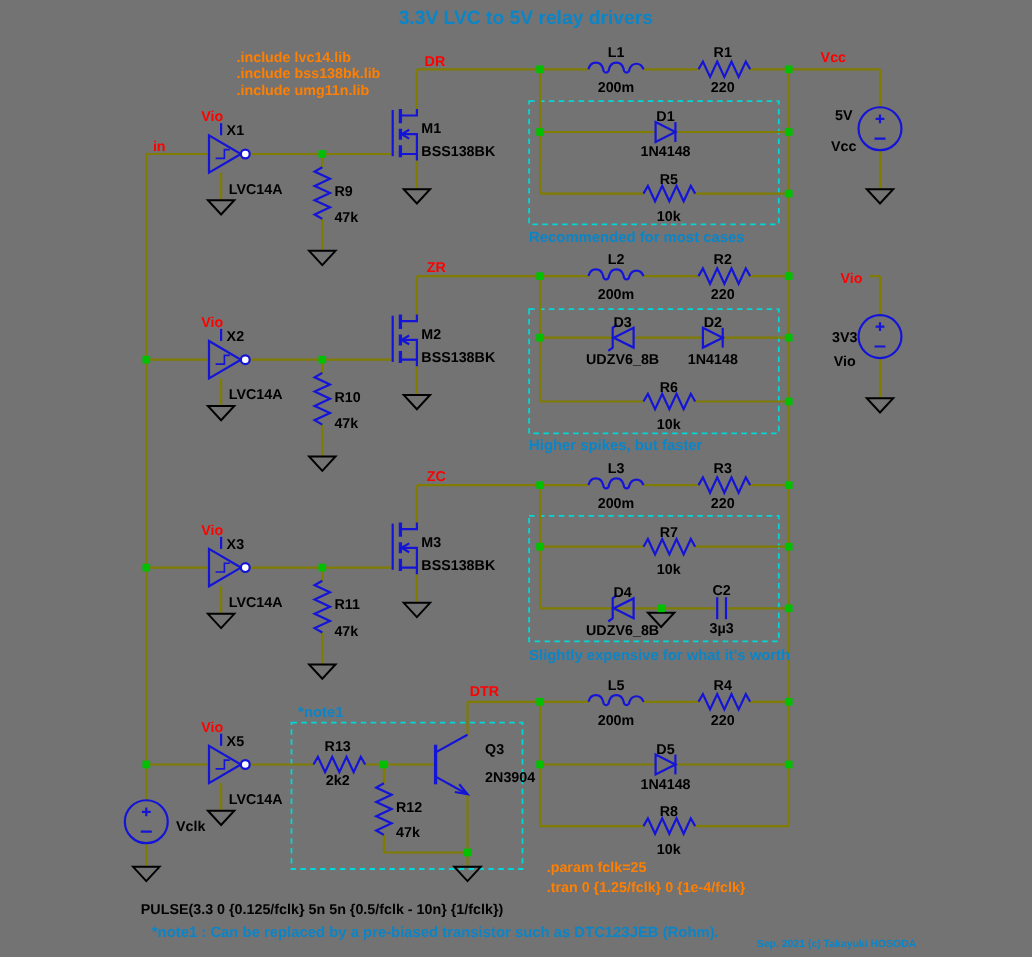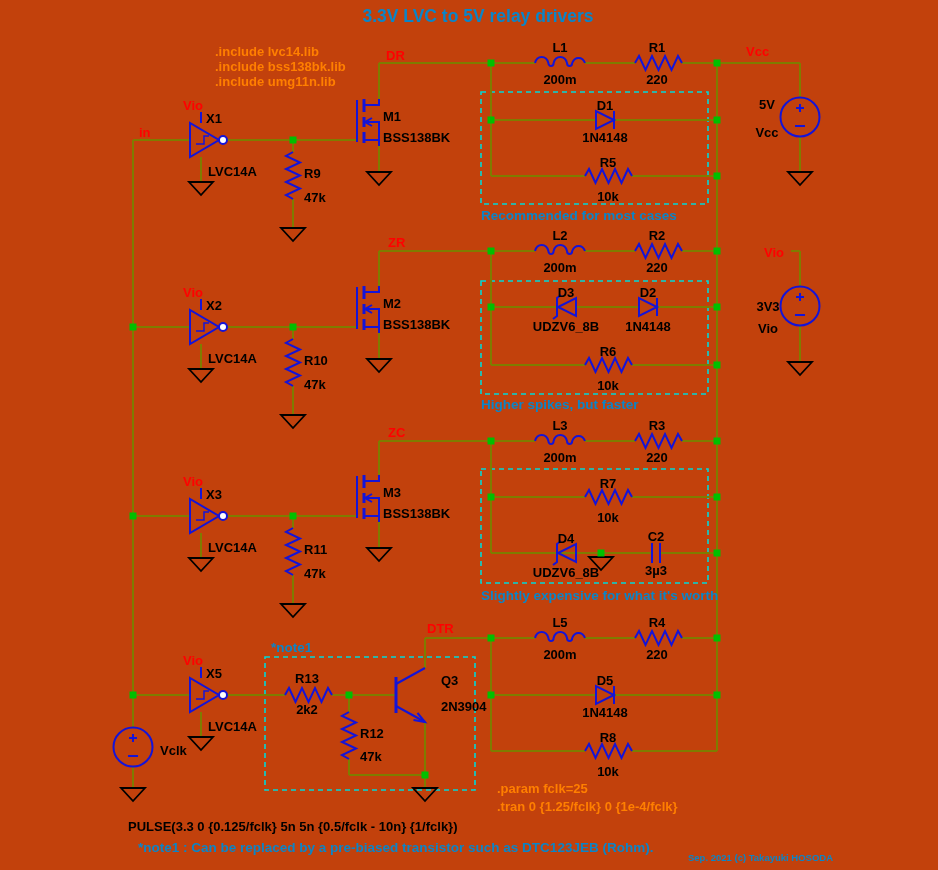--- a/index.html
+++ b/index.html
@@ -1,16 +1,16 @@
 <!DOCTYPE html>
 <html><head>
 <meta charset="utf-8">
 <style>
   html,body { margin:0; padding:0; background:#ffffff; }
-  #page { position:relative; width:938px; height:870px; background:#c2410c; overflow:hidden; }
+  #page { position:relative; width:938px; height:870px; background:#737373; overflow:hidden; }
   svg { position:absolute; left:0; top:0; }
   svg text { font-family:"Liberation Sans", sans-serif; font-weight:bold; font-size:13px; fill:#000; }
   .red  { fill:#ff0000; }
   .org  { fill:#ff7f00; }
   .cmt  { fill:#0a85c8; font-size:13.5px; }
   .ttl  { fill:#0a85c8; font-size:17.5px; }
   .tiny { fill:#0a85c8; font-size:9.5px; }
   .mid  { text-anchor:middle; }
   .wire   { stroke:#7f7c00; stroke-width:2; fill:none; }
   .sym    { stroke:#1414d8; stroke-width:2; fill:none; }

